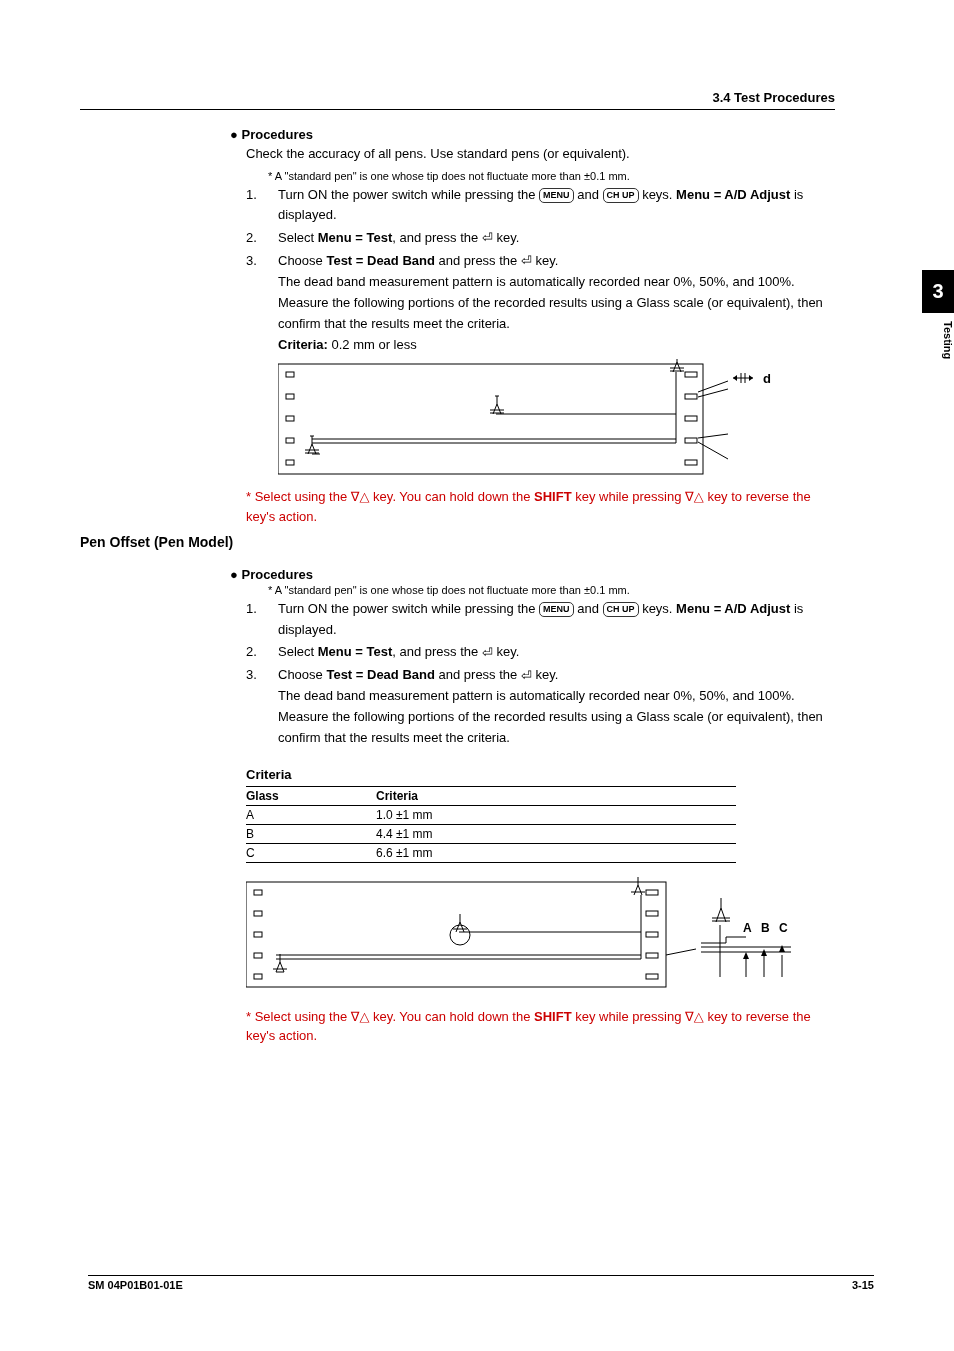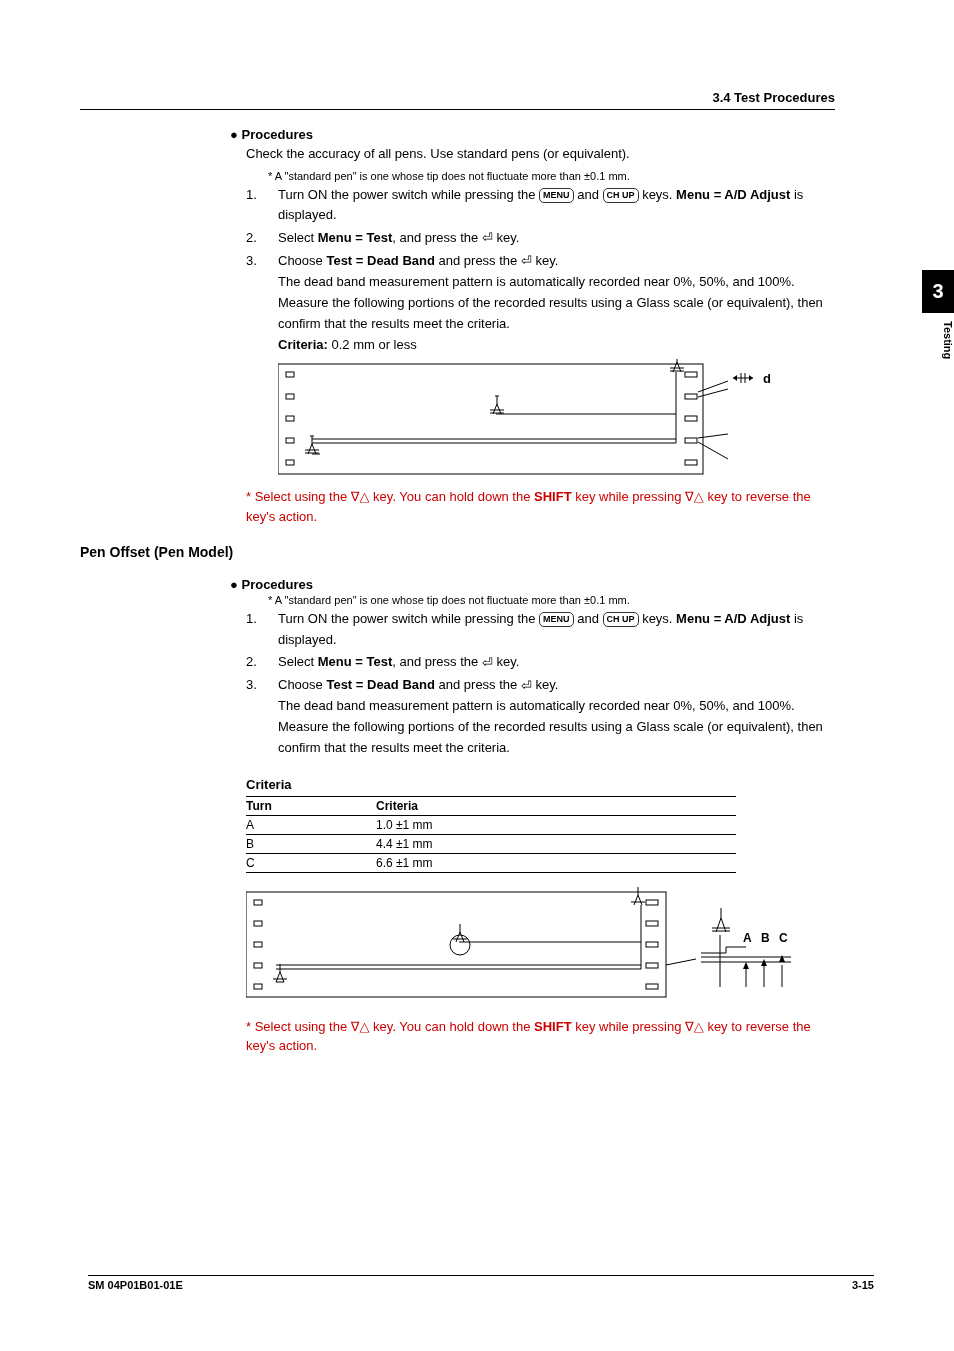--- a/index.html
+++ b/index.html
@@ -253,21 +253,21 @@
           <text x="485" y="24" font-size="13" font-weight="bold">d</text>
         </svg>
       </div>
 
       <div class="red-note" style="margin-left:0;">
         <span>*  Select using the </span><span class="nabla">∇△</span><span> key.   You can hold down the </span><b>SHIFT</b><span> key while pressing </span><span class="nabla">∇△</span><span> key to reverse the key's action.</span>
       </div>
     </div>
   </div>
 
-  <div class="section-title" style="margin-top:18px;">Pen  Offset (Pen Model)</div>
+  <div class="section-title" style="margin-top:8px;">Pen  Offset (Pen Model)</div>
   <div class="sub">
     <div class="bullet-head">●  Procedures</div>
     <div style="margin-left:16px;">
       <div class="star-note">*   A "standard pen" is one whose tip does not fluctuate more than ±0.1 mm.</div>
       <ol class="num-list">
         <li>
           <span class="num">1.</span>
           <span class="content">
             <span>Turn ON the power switch while pressing the </span><span class="key">MENU</span><span> and </span><span class="key">CH UP</span><span> keys.  </span><b>Menu = A/D Adjust</b><span> is displayed.</span>
           </span>
@@ -285,21 +285,21 @@
             <span>The dead band measurement pattern is automatically recorded near 0%, 50%, and 100%.</span><br>
             <span>Measure the following portions of the recorded results using a Glass scale (or equivalent), then confirm that the results meet the criteria.</span>
           </span>
         </li>
       </ol>
 
       <div class="criteria-title">Criteria</div>
       <table class="criteria">
         <thead>
           <tr>
-            <th>Turn</th>
+            <th>Glass</th>
             <th>Criteria</th>
           </tr>
         </thead>
         <tbody>
           <tr>
             <td>A</td>
             <td>1.0 ±1 mm</td>
           </tr>
           <tr>
             <td>B</td>

